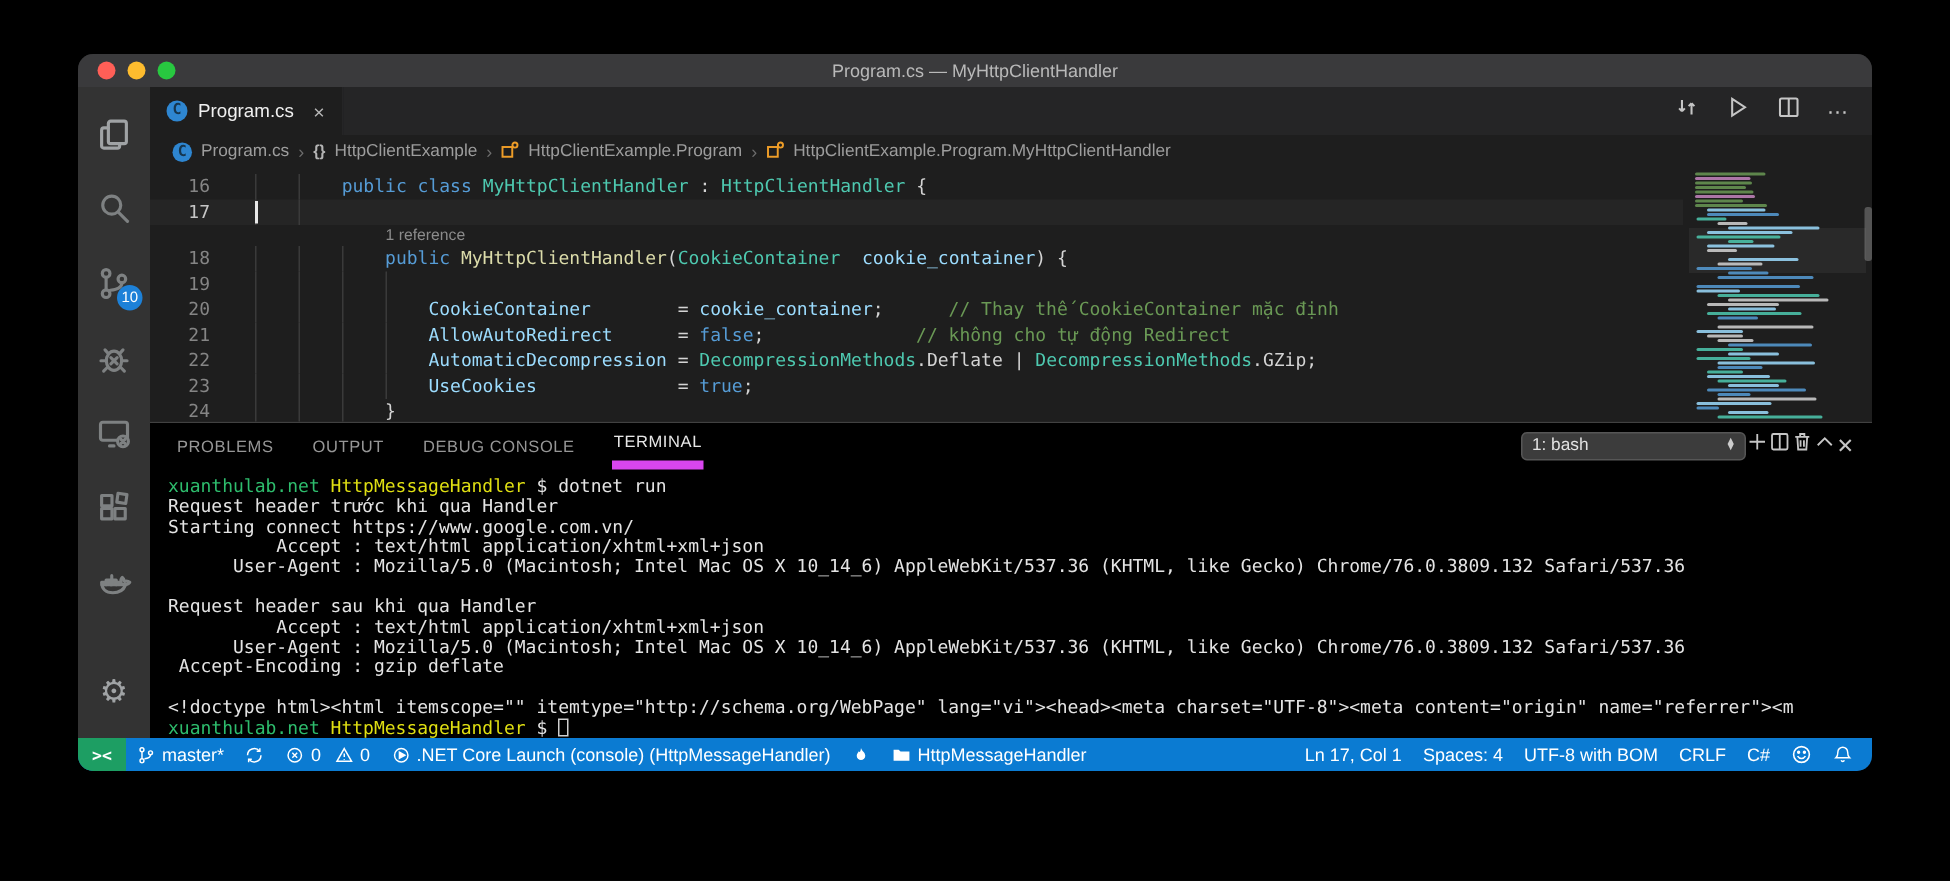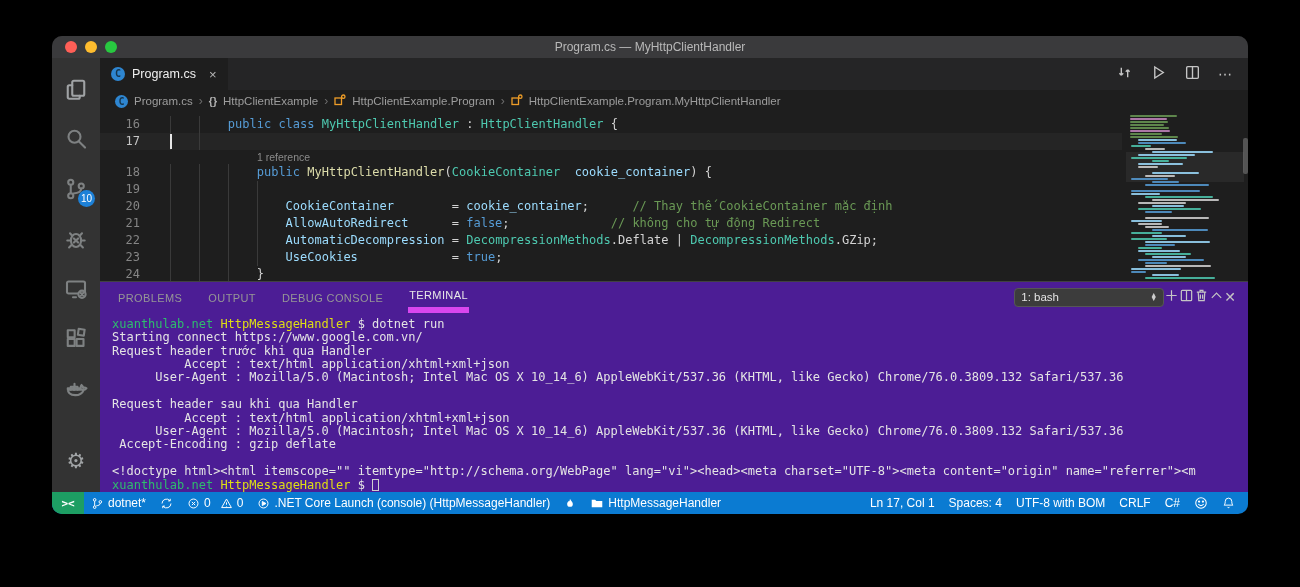--- a/index.html
+++ b/index.html
@@ -47,21 +47,21 @@
   .guide{position:absolute;top:0;bottom:0;width:1px;background:#3a3a3a;}
   .cursor{position:absolute;left:70px;top:1px;bottom:1px;width:1.5px;background:#e8e8e8;}
   .ed-lens{height:14px;line-height:14px;font-size:10.5px;color:#8b8b8b;font-family:"Liberation Sans",sans-serif;}
   .c-kw{color:#569cd6;} .c-ty{color:#4ec9b0;} .c-fn{color:#dcdcaa;} .c-var{color:#9cdcfe;}
   .c-pl{color:#d4d4d4;} .c-cm{color:#6a9955;}
   .minimap{position:absolute;right:4px;top:0;bottom:0;width:118px;padding:3px 2px;}
   .mm-bar{height:2px;margin-bottom:1px;border-radius:1px;opacity:.85;}
   .mm-view{position:absolute;left:0;right:0;top:40px;height:30px;background:rgba(255,255,255,.05);}
   .sb-thumb{position:absolute;right:0;top:26px;width:5px;height:36px;background:rgba(150,150,150,.45);border-radius:2px;}
   
-  .panel{flex:0 0 207px;display:flex;flex-direction:column;background:#4c1d95;border-top:1px solid #414141;}
+  .panel{flex:0 0 207px;display:flex;flex-direction:column;background:#000000;border-top:1px solid #414141;}
   .panel-head{flex:0 0 29px;display:flex;align-items:center;padding:0 12px 0 17px;}
   .ptab{font-size:11px;letter-spacing:.4px;color:#969696;margin-right:24px;padding:7px 1px 6px;}
   .ptab.active{color:#e7e7e7;border-bottom:6px solid #d946ef;}
   .panel-controls{margin-left:auto;display:flex;align-items:center;}
   .shellsel{width:150px;height:19px;background:#3c3c3c;border:1px solid #565656;border-radius:4px;
     display:flex;align-items:center;font-size:11.5px;color:#e3e3e3;padding:0 6px;}
   .sel-arrows{margin-left:auto;display:flex;flex-direction:column;line-height:4px;font-size:7px;color:#ccc;}
   .panel-controls svg{stroke:#c5c5c5;fill:none;stroke-width:1.3;}
   .pc-x{color:#c5c5c5;font-size:14px;}
   .term{flex:1;padding:5px 0 0 12px;font-family:"DejaVu Sans Mono",monospace;font-size:12px;overflow:hidden;}
@@ -294,22 +294,22 @@
                   <path d="M3 4.5h10M6.5 4.5v-2h3v2M4.5 4.5l.6 9h5.8l.6-9M6.8 7v4.5M9.2 7v4.5"></path>
                 </svg></span>
             <span><svg width="15" height="15" viewBox="0 0 16 16">
                   <path d="M3 10.5 8 5.5l5 5"></path>
                 </svg></span>
             <span class="pc-x">✕</span>
           </div>
         </div>
         <div class="term">
             <div class="t-line"><span class="t-g">xuanthulab.net</span><span class="t-w"> </span><span class="t-y">HttpMessageHandler</span><span class="t-w"> $ dotnet run</span></div>
+            <div class="t-line"><span class="t-w">Request header trước khi qua Handler</span></div>
             <div class="t-line"><span class="t-w">Starting connect https://www.google.com.vn/</span></div>
-            <div class="t-line"><span class="t-w">Request header trước khi qua Handler</span></div>
             <div class="t-line"><span class="t-w">          Accept : text/html application/xhtml+xml+json</span></div>
             <div class="t-line"><span class="t-w">      User-Agent : Mozilla/5.0 (Macintosh; Intel Mac OS X 10_14_6) AppleWebKit/537.36 (KHTML, like Gecko) Chrome/76.0.3809.132 Safari/537.36</span></div>
             <div class="t-line"></div>
             <div class="t-line"><span class="t-w">Request header sau khi qua Handler</span></div>
             <div class="t-line"><span class="t-w">          Accept : text/html application/xhtml+xml+json</span></div>
             <div class="t-line"><span class="t-w">      User-Agent : Mozilla/5.0 (Macintosh; Intel Mac OS X 10_14_6) AppleWebKit/537.36 (KHTML, like Gecko) Chrome/76.0.3809.132 Safari/537.36</span></div>
             <div class="t-line"><span class="t-w"> Accept-Encoding : gzip deflate</span></div>
             <div class="t-line"></div>
             <div class="t-line"><span class="t-w">&lt;!doctype html&gt;&lt;html itemscope="" itemtype="http://schema.org/WebPage" lang="vi"&gt;&lt;head&gt;&lt;meta charset="UTF-8"&gt;&lt;meta content="origin" name="referrer"&gt;&lt;m</span></div>
             <div class="t-line"><span class="t-g">xuanthulab.net</span><span class="t-w"> </span><span class="t-y">HttpMessageHandler</span><span class="t-w"> $ </span><span class="t-cursor"></span></div>
@@ -320,21 +320,21 @@
 
   <div class="statusbar">
     <div class="remote">&gt;&lt;</div>
     <div class="sb-item">
       <svg width="13" height="13" viewBox="0 0 16 16">
           <circle cx="4.5" cy="3.5" r="1.6"></circle>
           <circle cx="4.5" cy="12.5" r="1.6"></circle>
           <circle cx="11.5" cy="6" r="1.6"></circle>
           <path d="M4.5 5.1v5.8M11.5 7.6c0 2.1-2.5 3-5 3.2"></path>
         </svg>
-      <span>dotnet*</span>
+      <span>master*</span>
     </div>
     <div class="sb-item">
       <svg width="13" height="13" viewBox="0 0 16 16">
           <path d="M13.5 8a5.5 5.5 0 0 1-9.8 3.4M2.5 8a5.5 5.5 0 0 1 9.8-3.4"></path>
           <path d="M12.6 2.2v2.6H10M3.4 13.8v-2.6H6"></path>
         </svg>
     </div>
     <div class="sb-item">
       <svg width="13" height="13" viewBox="0 0 16 16">
           <circle cx="8" cy="8" r="5.5"></circle>

